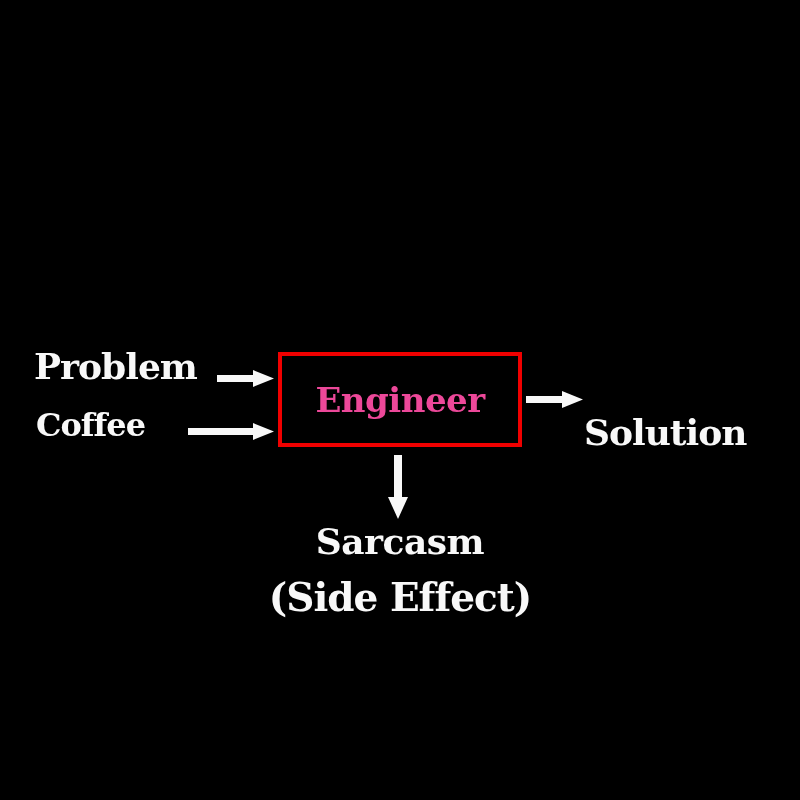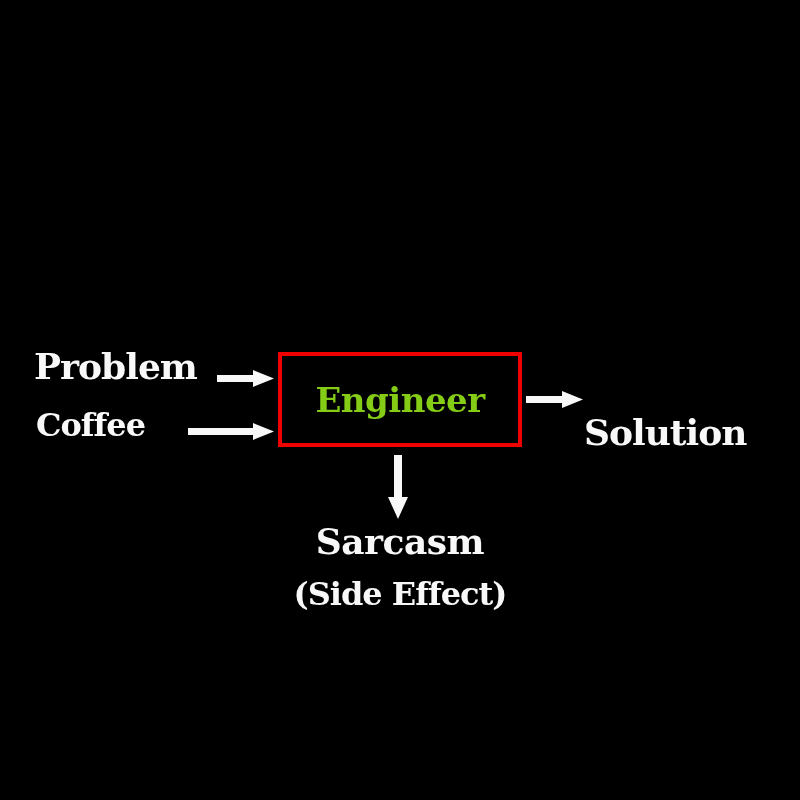--- a/index.html
+++ b/index.html
@@ -49,37 +49,37 @@
       text-align: center;
       top: 523px;
       font-size: 36px;
       letter-spacing: -0.5px;
     }
     .lbl-side-effect {
       left: 0;
       width: 800px;
       text-align: center;
       top: 578px;
-      font-size: 32px;
+      font-size: 39px;
       letter-spacing: -1px;
     }
     .engineer-box {
       position: absolute;
       left: 278px;
       top: 352px;
       width: 236px;
       height: 87px;
       border: 4px solid #f00000;
       box-sizing: content-box;
       display: flex;
       align-items: center;
       justify-content: center;
     }
     .engineer-label {
-      color: #84cc16;
+      color: #ec4899;
       font-family: "DejaVu Serif", "Liberation Serif", serif;
       font-weight: bold;
       font-size: 34px;
       letter-spacing: -0.5px;
       line-height: 1;
     }
     svg.arrows {
       position: absolute;
       left: 0;
       top: 0;

